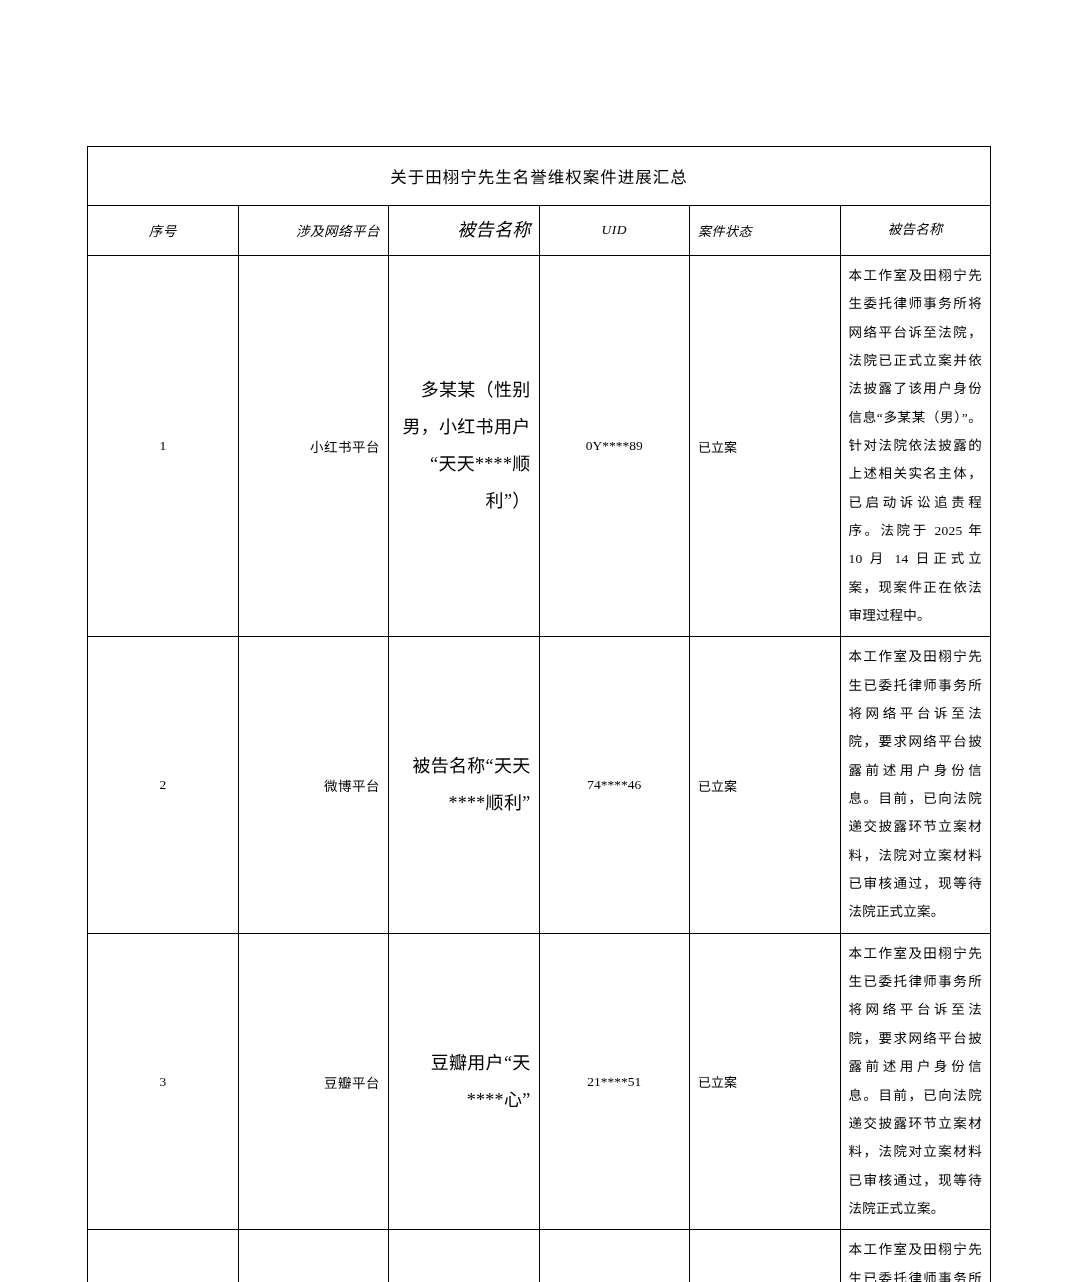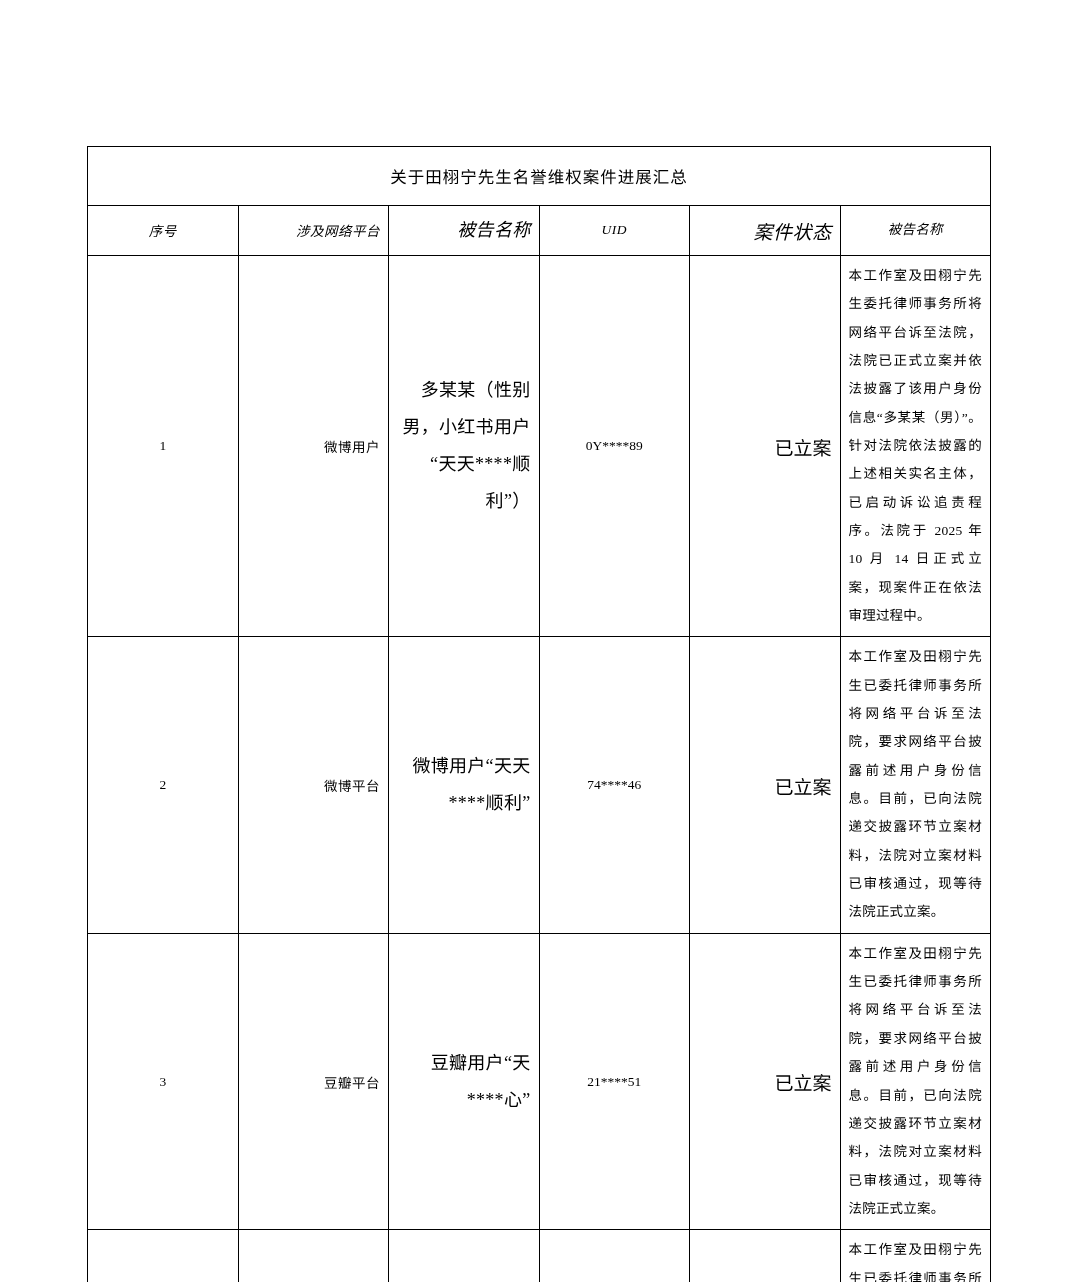--- a/index.html
+++ b/index.html
@@ -49,21 +49,21 @@
     text-align: center;
     font-size: 14px;
     height: 36px;
     letter-spacing: 0.5px;
     font-style: italic;
   }
   .c-idx   { width: 48px;  text-align: center; font-size: 13.5px; }
   .c-plat  { width: 122px; text-align: right; font-size: 13.5px; letter-spacing: 0.5px; }
   .c-name  { width: 118px; text-align: right; font-size: 18px; line-height: 2.05; letter-spacing: 0.3px; }
   .c-uid   { width: 112px; text-align: center; font-size: 13.5px; margin-left: 36px; }
-  .c-state { width: 80px;  text-align: right; font-size: 19px; }
+  .c-state { width: 80px;  text-align: left; font-size: 13px; }
   .c-prog  { text-align: justify; font-size: 13.5px; line-height: 2.1; letter-spacing: 0.2px; padding: 10px 14px 10px 12px; }
   .row-1 { height: 200px; }
   .row-2 { height: 164px; }
   .row-3 { height: 164px; }
   .row-4 { height: 170px; }
   .watermark {
     position: absolute;
     right: 18px;
     bottom: 10px;
     width: 240px;
@@ -91,31 +91,31 @@
         <th class="head-cell c-idx">序号</th>
         <th class="head-cell c-plat">涉及网络平台</th>
         <th class="head-cell c-name">被告名称</th>
         <th class="head-cell c-uid">UID</th>
         <th class="head-cell c-state">案件状态</th>
         <th class="head-cell c-prog" style="text-align:center">被告名称</th>
       </tr>
 
       <tr class="row-1">
         <td class="c-idx">1</td>
-        <td class="c-plat">微博用户</td>
+        <td class="c-plat">小红书平台</td>
         <td class="c-name">多某某（性别男，小红书用户“天天****顺利”）</td>
         <td class="c-uid">0Y****89</td>
         <td class="c-state">已立案</td>
         <td class="c-prog">本工作室及田栩宁先生委托律师事务所将网络平台诉至法院，法院已正式立案并依法披露了该用户身份信息“多某某（男）”。针对法院依法披露的上述相关实名主体，已启动诉讼追责程序。法院于 2025 年 10 月 14 日正式立案，现案件正在依法审理过程中。</td>
       </tr>
 
       <tr class="row-2">
         <td class="c-idx">2</td>
         <td class="c-plat">微博平台</td>
-        <td class="c-name">微博用户“天天****顺利”</td>
+        <td class="c-name">被告名称“天天****顺利”</td>
         <td class="c-uid">74****46</td>
         <td class="c-state">已立案</td>
         <td class="c-prog">本工作室及田栩宁先生已委托律师事务所将网络平台诉至法院，要求网络平台披露前述用户身份信息。目前，已向法院递交披露环节立案材料，法院对立案材料已审核通过，现等待法院正式立案。</td>
       </tr>
 
       <tr class="row-3">
         <td class="c-idx">3</td>
         <td class="c-plat">豆瓣平台</td>
         <td class="c-name">豆瓣用户“天****心”</td>
         <td class="c-uid">21****51</td>

